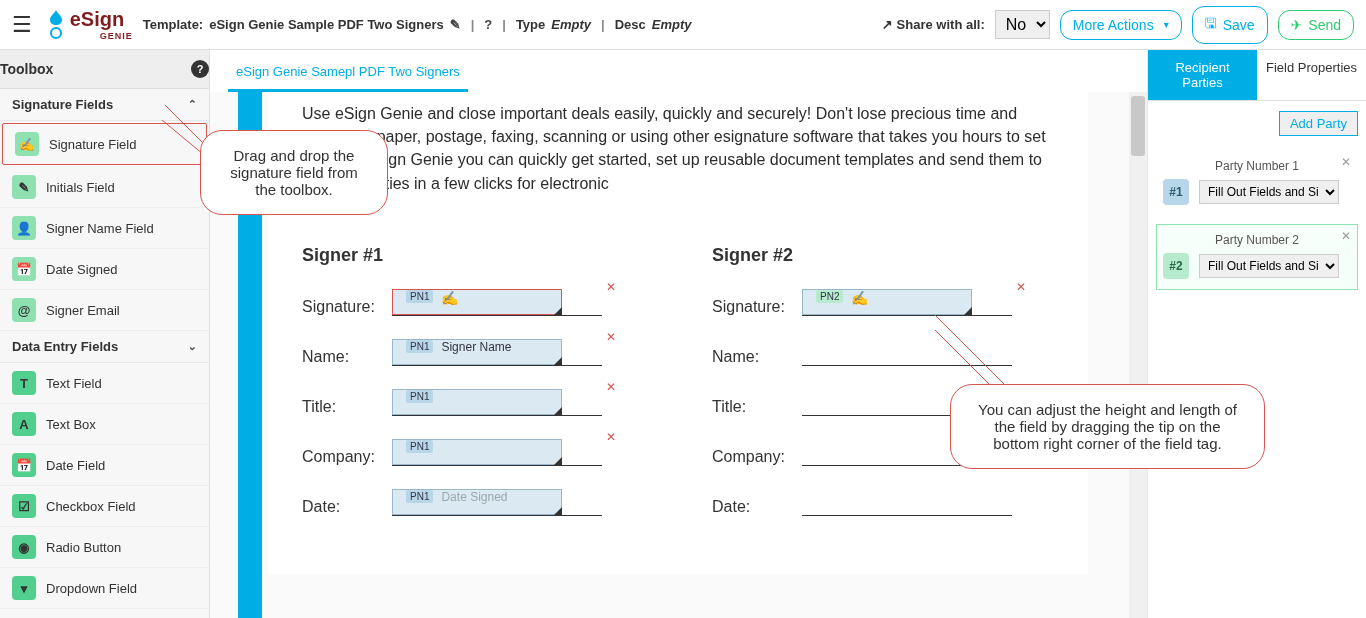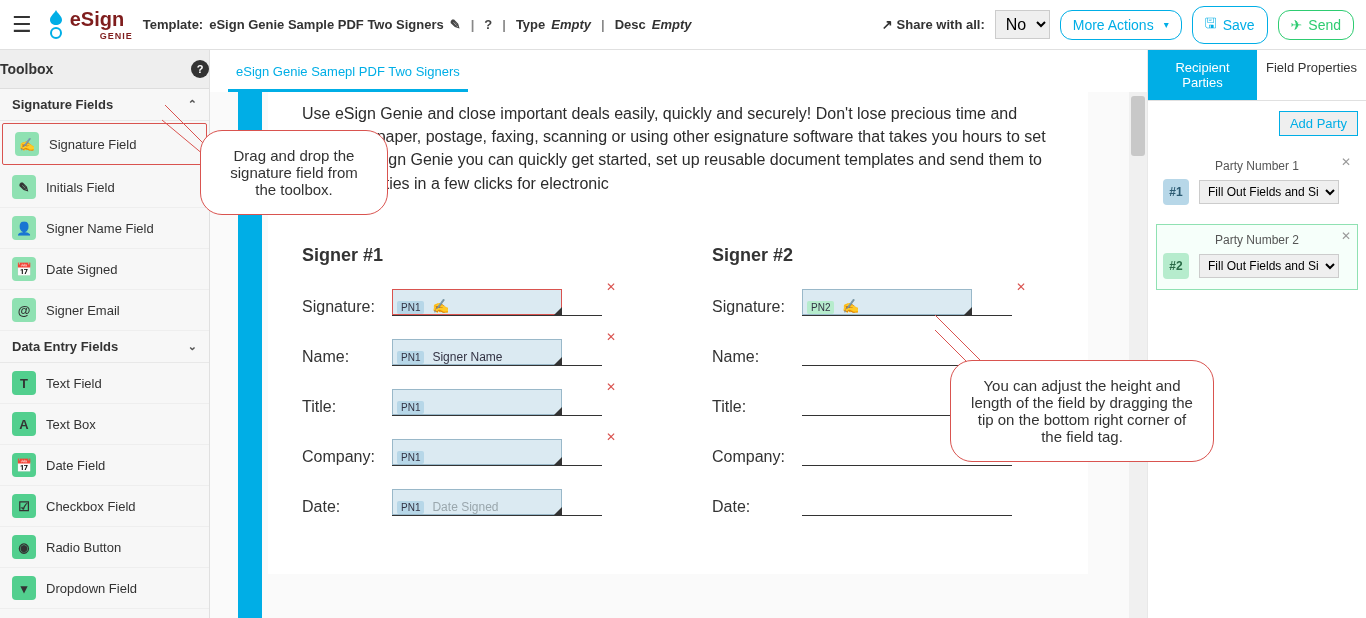--- a/index.html
+++ b/index.html
@@ -42,35 +42,35 @@
   .doc-viewport { flex:1; overflow:auto; padding:0 30px 0 6px; position:relative;}
   .page-strip { width:24px; background:#00aee6; position:absolute; left:28px; top:0; bottom:0; }
   .page { margin: 0 0 0 52px; width: 820px; background:#fff; padding: 10px 34px 30px 34px; position:relative; }
   .page-text { font-size:16px; line-height:1.45; color:#2c2c2c; }
   .signers { display:flex; gap:110px; margin-top:50px; }
   .sigcol { width:300px; }
   .sigcol h3 { font-size:18px; font-weight:600; margin-bottom:28px;}
   .frow { display:flex; align-items:flex-end; margin-bottom:28px; position:relative;}
   .flabel { font-size:16px; width:90px; }
   .uline { border-bottom:1px solid #333; flex:1; height:22px; position:relative;}
-  .fieldtag { position:absolute; left:0; bottom:0; height:26px; width:170px; background:#dbeaf2; border:1px solid #99b8c9; display:flex; align-items:flex-end; font-size:12px; color:#334; }
+  .fieldtag { position:absolute; left:0; bottom:0; height:26px; width:170px; background:#dbeaf2; border:1px solid #99b8c9; display:flex; align-items:flex-start; font-size:12px; color:#334;padding-left:9px; }
   .fieldtag.sel { border:1px solid #d9534f; }
   .fieldtag .pn { background:#b7d7e8; font-size:10px; padding:1px 4px; margin:0 4px; border-radius:2px;}
   .fieldtag .pn2 { background:#b6eccd; }
   .fieldtag .corner { position:absolute; right:-1px; bottom:-1px; width:0; height:0; border-left:8px solid transparent; border-bottom:8px solid #333; }
   .fx { position:absolute; right:-14px; top:-14px; color:#d9534f; font-size:12px; cursor:pointer;}
   .ph { color:#9aa7ad; font-size:12px; margin-left:4px;}
   .sigicon { color:#2c75a3; margin-left:4px; font-size:14px;}
   .vbar { position:absolute; right:0; top:0; width:18px; bottom:0; background:#f0f0f0;}
   .vthumb { position:absolute; right:2px; top:4px; width:14px; height:60px; background:#c8c8c8; border-radius:3px;}
 
   
   .callout { position:absolute; border:1px solid #d9534f; border-radius:22px; background:#fff; padding:16px 20px; font-size:15px; text-align:center; z-index:10; }
   .callout1 { left:200px; top:130px; width:188px; }
-  .callout2 { left:950px; top:360px; width:264px; }
+  .callout2 { left:950px; top:384px; width:315px; }
 
   
   .rightpanel { width:218px; background:#fff; display:flex; flex-direction:column;}
   .rtabs { display:flex; }
   .rtab { flex:1; padding:10px 6px; text-align:center; font-size:13px; border-bottom:1px solid #e0e0e0; cursor:pointer;}
   .rtab.active { background:#00aee6; color:#fff; }
   .rcontent { padding:10px 8px; }
   .add-party { float:right; border:1px solid #00aee6; color:#00aee6; padding:4px 10px; border-radius:0; font-size:13px; cursor:pointer; margin-bottom:14px;}
   .party { clear:both; border:1px solid transparent; padding:8px 6px 10px 6px; margin-bottom:8px; position:relative;}
   .party.sel { border:1px solid #8fe1b2; background:#f6fffa;}

